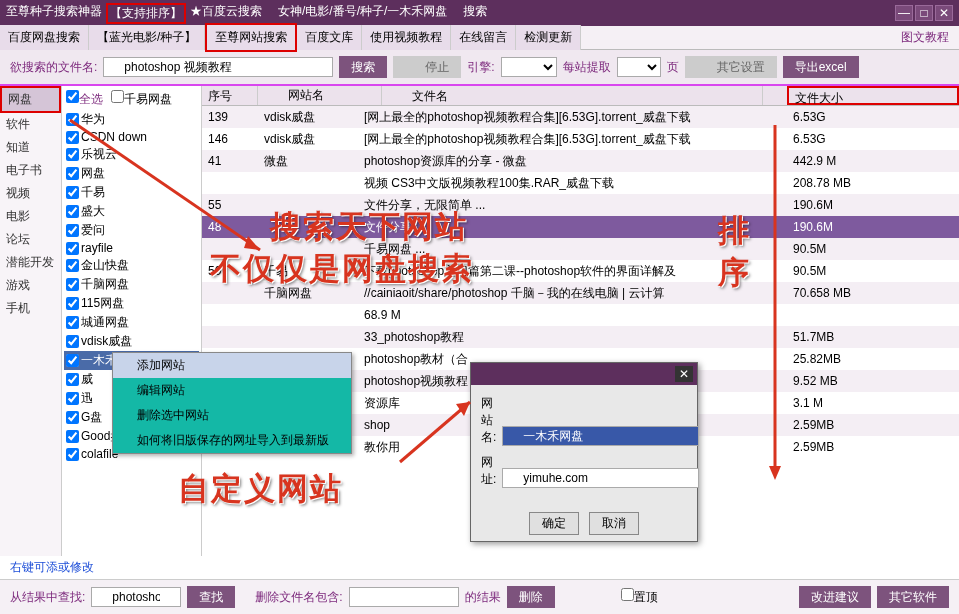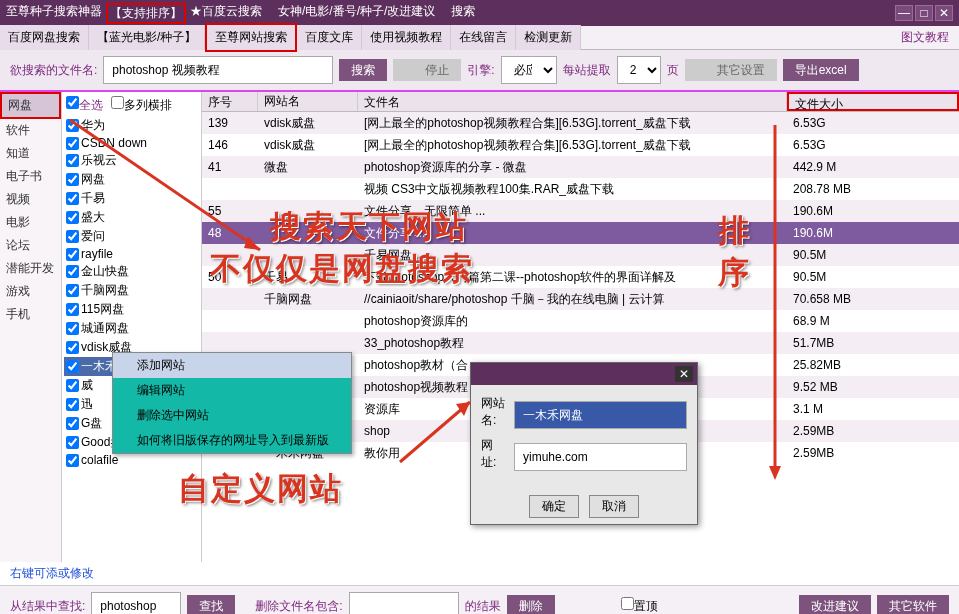--- a/index.html
+++ b/index.html
@@ -8,34 +8,34 @@
 .titlebar .title { flex: 1; display: flex; gap: 4px; }
 .titlebar .red-box { border: 2px solid #d00; padding: 0 2px; }
 .winbtns { display: flex; gap: 2px; }
 .winbtn { width: 18px; height: 16px; background: #7a4a7a; color: #fff; display: flex; align-items: center; justify-content: center; cursor: pointer; border: 1px solid #9a6a9a; }
 .tabs { display: flex; background: #f5f0f5; border-bottom: 1px solid #bbb; height: 24px; align-items: center; }
 .tab { padding: 4px 8px; border-right: 1px solid #ccc; cursor: pointer; background: #e8dcea; }
 .tab.hl { border: 2px solid #d00; }
 .tab-right { margin-left: auto; padding: 4px 10px; color: #7d2a7d; }
 .searchbar { display: flex; align-items: center; gap: 6px; padding: 6px 10px; background: #f0e8f0; border-bottom: 2px solid #d946ef; }
 .lbl { color: #7d2a7d; }
-.txt { border: 1px solid #aaa; padding: 2px 8px; height: 28px; background: #fff; }
+.txt { border: 1px solid #aaa; padding: 2px 20px; height: 20px; background: #fff; }
 .btn { background: #7d537d; color: #fff; border: none; padding: 3px 12px; cursor: pointer; height: 22px; }
 .btn.gray { background: #ccc; color: #666; padding-left: 32px; }
 .main { display: flex; height: 470px; }
 .cats { width: 62px; border-right: 1px solid #ccc; background: #f8f4f8; }
 .cat { padding: 3px 6px; cursor: pointer; color: #333; }
 .cat.hl { border: 2px solid #d00; background: #d5c5d7; }
 .sites { width: 140px; border-right: 1px solid #ccc; overflow: hidden; padding: 2px; background: #fff; }
 .site-top { display: flex; gap: 8px; padding: 2px; }
 .site { display: flex; align-items: center; gap: 2px; padding: 1px 2px; }
 .site input { margin: 0; }
 .site.sel { background: #4a6ba8; color: #fff; }
 .results { flex: 1; background: #fff; overflow: hidden; position: relative; }
-.thead { display: flex; background: #ece2ec; border-bottom: 1px solid #bbb; height: 20px; }
+.thead { display: flex; background: #ece2ec; border-bottom: 1px solid #bbb; height: 20px; gap: 24px; }
 .th { padding: 2px 6px; border-right: 1px solid #ccc; }
 .th.seq { width: 56px; } .th.site { width: 100px; } .th.name { flex: 1; } .th.size { width: 172px; }
 .th.hl { border: 2px solid #d00; }
 .row { display: flex; height: 22px; align-items: center; }
 .row:nth-child(odd) { background: #f4eef4; }
 .row.sel { background: #7e5a9e; color: #fff; }
 .td { padding: 2px 6px; overflow: hidden; white-space: nowrap; }
 .td.seq { width: 56px; } .td.site { width: 100px; } .td.name { flex: 1; } .td.size { width: 172px; }
 .ctxmenu { position: absolute; left: 112px; top: 352px; background: #14b8a6; border: 1px solid #888; box-shadow: 2px 2px 4px rgba(0,0,0,.3); z-index: 50; width: 240px; }
 .ctxitem { padding: 4px 10px 4px 24px; cursor: pointer; }
@@ -60,21 +60,21 @@
 .arrow { position: absolute; z-index: 90; pointer-events: none; }
 </style>
 </head>
 <body>
 
 <div class="titlebar">
   <div class="title">
     <span>至尊种子搜索神器</span>
     <span class="red-box">【支持排序】</span>
     <span>★百度云搜索</span>
-    <span style="margin-left:12px">女神/电影/番号/种子/改进建议</span>
+    <span style="margin-left:12px">女神/电影/番号/种子/一木禾网盘</span>
     <span style="margin-left:12px">搜索</span>
   </div>
   <div class="winbtns">
     <div class="winbtn">—</div>
     <div class="winbtn">□</div>
     <div class="winbtn">✕</div>
   </div>
 </div>
 
 <div class="tabs" id="tabs">
@@ -111,21 +111,21 @@
       <div class="cat">视频</div>
       <div class="cat">电影</div>
       <div class="cat">论坛</div>
       <div class="cat">潜能开发</div>
       <div class="cat">游戏</div>
       <div class="cat">手机</div>
     </div>
   <div class="sites">
     <div class="site-top">
       <label><input type="checkbox" checked="" style=""><span style="color:#7d2a7d">全选</span></label>
-      <label><input type="checkbox" style=""><span>多列横排</span></label>
+      <label><input type="checkbox" style=""><span>千易网盘</span></label>
     </div>
     <div id="sites">
         <div class="site">
           <input type="checkbox" checked="" style="">
           <span>华为</span>
         </div>
         <div class="site">
           <input type="checkbox" checked="" style="">
           <span>CSDN down</span>
         </div>
@@ -257,21 +257,20 @@
         </div>
         <div class="row">
           <div class="td seq"></div>
           <div class="td site">千脑网盘</div>
           <div class="td name">//cainiaoit/share/photoshop 千脑－我的在线电脑 | 云计算</div>
           <div class="td size">70.658 MB</div>
         </div>
         <div class="row">
           <div class="td seq"></div>
           <div class="td site"></div>
-          <div class="td name">photoshop资源库的</div>
           <div class="td size">68.9 M</div>
         </div>
         <div class="row">
           <div class="td seq"></div>
           <div class="td site"></div>
           <div class="td name">33_photoshop教程</div>
           <div class="td size">51.7MB</div>
         </div>
         <div class="row">
           <div class="td seq"></div>

